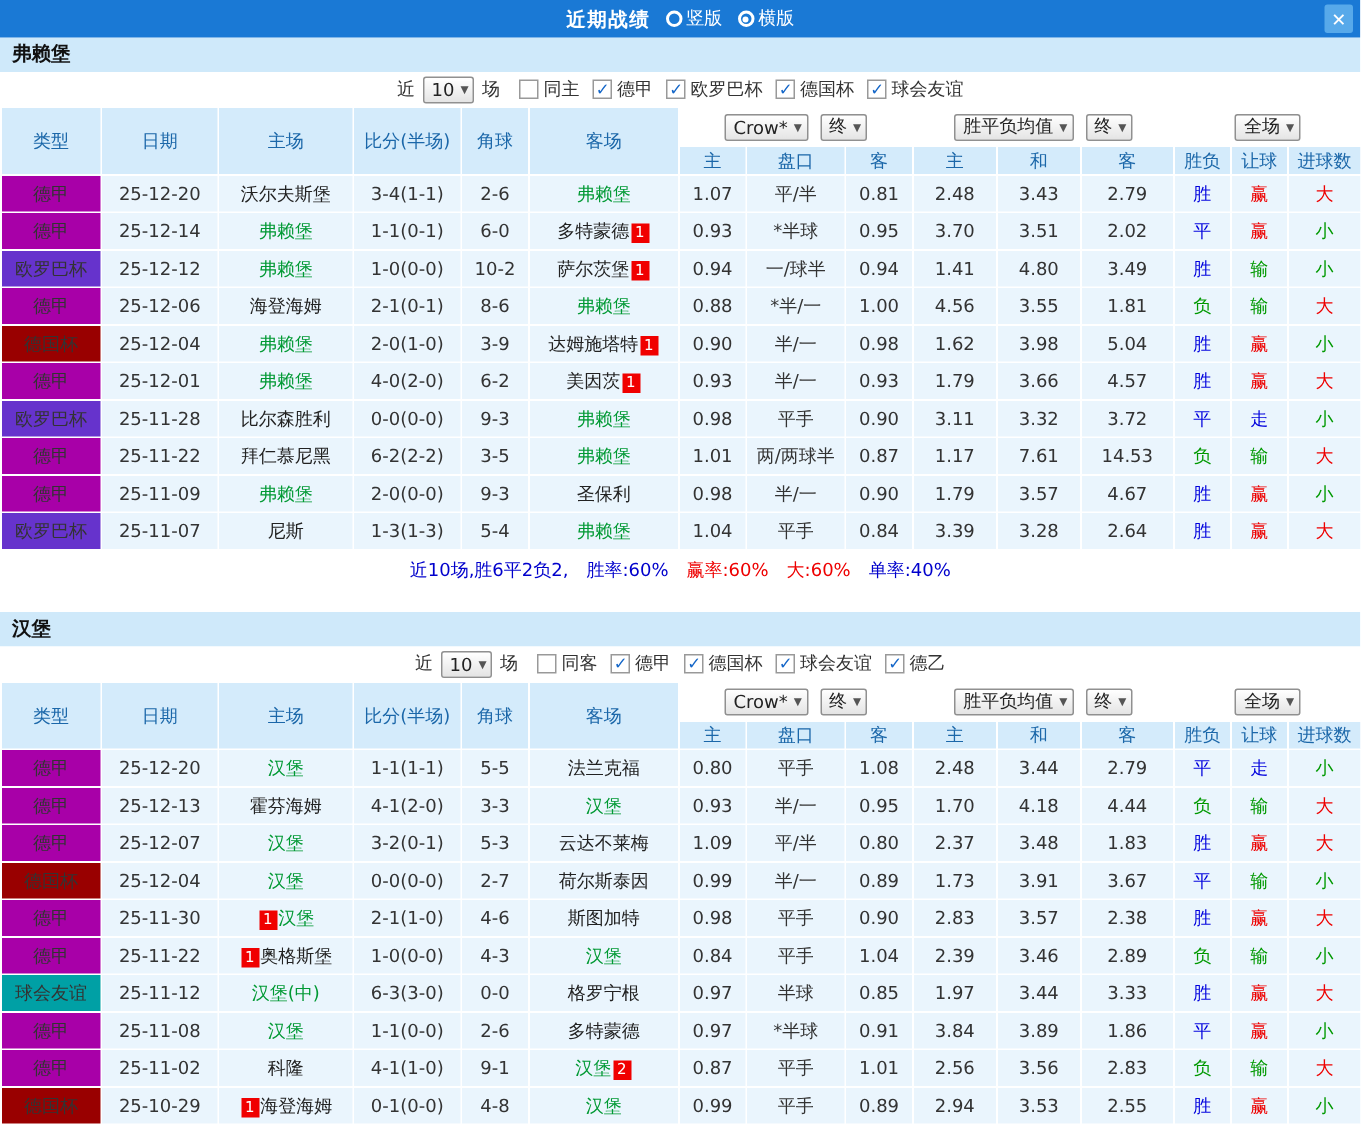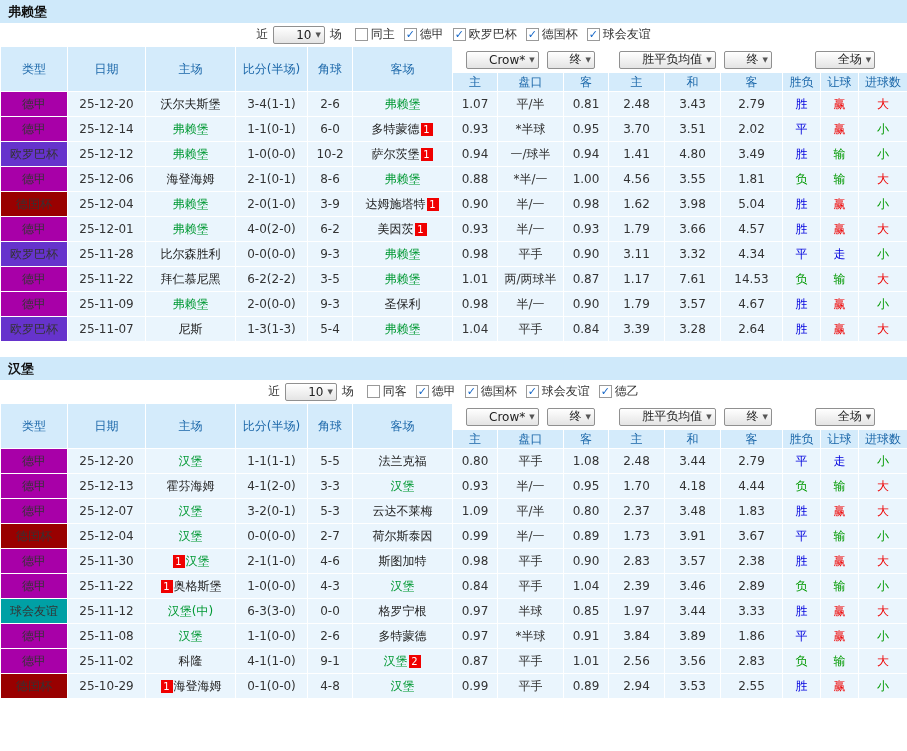--- a/index.html
+++ b/index.html
@@ -13,21 +13,21 @@
   .radio-dot.sel::after{content:"";position:absolute;left:1.5px;top:1.5px;width:4px;height:4px;border-radius:50%;background:#fff;}
   .close-btn{position:absolute;right:5px;top:3px;width:19px;height:19px;border-radius:2px;background:#57a9ea;color:#fff;display:flex;align-items:center;justify-content:center;font-size:12px;cursor:pointer;}
 
   .team-section + .team-section{margin-top:15px;}
   .team-header{height:23px;line-height:23px;background:#cfe9fa;padding-left:8px;font-weight:bold;font-size:13px;color:#111;}
   .filter-row{height:23px;display:flex;align-items:center;justify-content:center;gap:5px;background:#fff;font-size:12px;color:#333;}
   .checkboxes{display:inline-flex;align-items:center;gap:9px;margin-left:8px;}
   .cb{display:inline-flex;align-items:center;gap:3px;cursor:pointer;}
   .box{width:13px;height:13px;border:1px solid #999;background:#fff;display:inline-flex;align-items:center;justify-content:center;font-size:11px;font-weight:bold;color:#1466c8;line-height:1;}
 
-  .select{display:inline-flex;align-items:center;height:18px;border:1px solid #909090;background:linear-gradient(#ffffff,#e4e4e4);padding:0 3px 0 22px;gap:4px;font-size:12px;color:#222;cursor:pointer;border-radius:2px;justify-content:space-between;}
+  .select{display:inline-flex;align-items:center;height:18px;border:1px solid #909090;background:linear-gradient(#ffffff,#e4e4e4);padding:0 3px 0 5px;gap:4px;font-size:12px;color:#222;cursor:pointer;border-radius:2px;justify-content:space-between;}
   .select .arrow{font-size:7px;color:#555;}
 
   table.stats{width:100%;border-collapse:collapse;table-layout:fixed;}
   .stats th,.stats td{border:1px solid #fff;text-align:center;vertical-align:middle;overflow:hidden;white-space:nowrap;}
   .stats thead th{background:#d4ebfb;color:#1b67a9;font-weight:normal;font-size:12px;}
   .stats thead tr.grp-row th{height:26px;}
   .stats thead tr.sub-row th{height:19px;}
   .stats thead th.grp{background:#fff;}
   .grp-inner{display:flex;align-items:center;justify-content:center;gap:8px;}
   .stats tbody td{background:#eaf5fd;height:25px;font-size:12px;color:#333;}
@@ -39,20 +39,34 @@
   .score-cell{color:#e80000;}
   .corner-cell{color:#333;}
   .odds-cell,.avg-cell{color:#0000cc;}
   .badge{display:inline-block;min-width:12px;height:13px;line-height:13px;background:#f00000;color:#fff;font-size:10px;text-align:center;margin:0 1px;}
   .summary{height:26px;display:flex;align-items:center;justify-content:center;gap:12px;background:#fff;font-size:12px;}
 </style>
 </head>
 <body>
 
 <div class="window">
+  <div class="topbar">
+    <span class="title">近期战绩</span>
+    <label class="radio">
+      <span class="radio-dot"></span>
+      <span>竖版</span>
+    </label>
+    <label class="radio">
+      <span class="radio-dot sel"></span>
+      <span>横版</span>
+    </label>
+    <div class="close-btn">
+      <span>✕</span>
+    </div>
+  </div>
   <div id="sections-root">
   <section class="team-section">
     <div class="team-header">弗赖堡</div>
     <div class="filter-row">
       <span>近</span>
       <span class="select">
         <span>10</span>
         <span class="arrow">▼</span>
       </span>
       <span>场</span>
@@ -258,21 +272,21 @@
               <td class="date-cell">25-11-28</td>
               <td class="team-cell"><span class="team">比尔森胜利</span></td>
               <td class="score-cell">0-0(0-0)</td>
               <td class="corner-cell">9-3</td>
               <td class="team-cell"><span class="team focus">弗赖堡</span></td>
               <td class="odds-cell">0.98</td>
               <td class="odds-cell">平手</td>
               <td class="odds-cell">0.90</td>
               <td class="avg-cell">3.11</td>
               <td class="avg-cell">3.32</td>
-              <td class="avg-cell">4.34</td>
+              <td class="avg-cell">3.72</td>
               <td class="res-cell" style="color: rgb(0, 0, 221);">平</td>
               <td class="res-cell" style="color: rgb(0, 0, 221);">走</td>
               <td class="res-cell" style="color: rgb(0, 153, 0);">小</td>
             </tr>
             <tr>
               <td class="type-cell" style="background: rgb(168, 0, 168);">德甲</td>
               <td class="date-cell">25-11-22</td>
               <td class="team-cell"><span class="team">拜仁慕尼黑</span></td>
               <td class="score-cell">6-2(2-2)</td>
               <td class="corner-cell">3-5</td>
@@ -316,20 +330,27 @@
               <td class="odds-cell">0.84</td>
               <td class="avg-cell">3.39</td>
               <td class="avg-cell">3.28</td>
               <td class="avg-cell">2.64</td>
               <td class="res-cell" style="color: rgb(0, 0, 221);">胜</td>
               <td class="res-cell" style="color: rgb(238, 0, 0);">赢</td>
               <td class="res-cell" style="color: rgb(238, 0, 0);">大</td>
             </tr>
           </tbody>
     </table>
+    <div class="summary">
+          <span class="sum-part" style="color: rgb(0, 0, 204);">近10场,胜6平2负2,</span>
+          <span class="sum-part" style="color: rgb(0, 0, 204);">胜率:60%</span>
+          <span class="sum-part" style="color: rgb(238, 0, 0);">赢率:60%</span>
+          <span class="sum-part" style="color: rgb(238, 0, 0);">大:60%</span>
+          <span class="sum-part" style="color: rgb(0, 0, 204);">单率:40%</span>
+        </div>
   </section>
 
   <section class="team-section">
     <div class="team-header">汉堡</div>
     <div class="filter-row">
       <span>近</span>
       <span class="select">
         <span>10</span>
         <span class="arrow">▼</span>
       </span>

